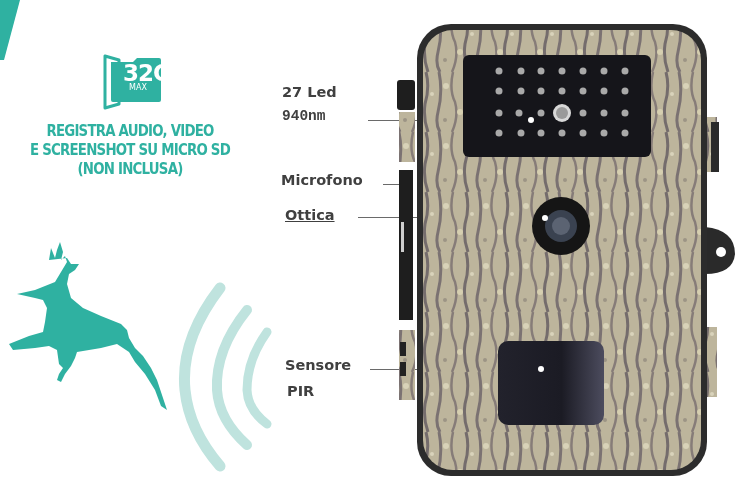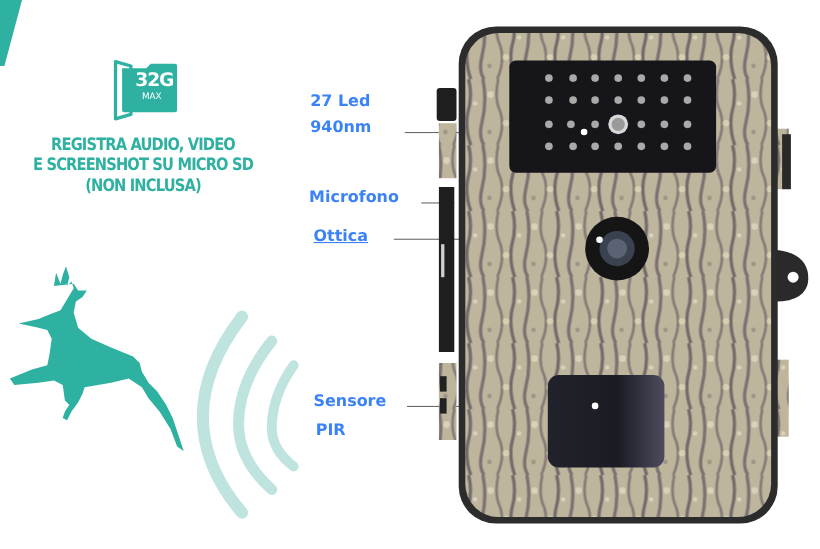--- a/index.html
+++ b/index.html
@@ -13,39 +13,39 @@
   .sd-icon { left: 93px; top: 52px; width: 72px; height: 60px; }
   .sd-text { left: 0; top: 122px; width: 260px; text-align: center; color: #2fb1a1;
     font-family: "DejaVu Sans", sans-serif; font-weight: bold; font-size: 15.5px; line-height: 19px;
     letter-spacing: -0.9px; transform: scaleX(0.86); transform-origin: 130px 0; }
   .sd-text div { white-space: nowrap; }
 
   .deer { left: 5px; top: 240px; width: 170px; height: 180px; }
   .waves { left: 175px; top: 280px; width: 100px; height: 200px; }
 
   
-  .label { font-family: "DejaVu Sans", sans-serif; font-weight: bold; font-size: 14.5px; color: #3b82f6; white-space: nowrap; line-height: 20px; }
+  .label { font-family: "DejaVu Sans", sans-serif; font-weight: bold; font-size: 14.5px; color: #404040; white-space: nowrap; line-height: 20px; }
   .leader { height: 1px; background: #6a6a6a; }
 
   
   .cam-wrap { left: 395px; top: 12px; width: 340px; height: 470px; }
 </style>
 </head>
 <body>
 
 <svg class="abs slash" viewBox="0 0 20 60">
   <polygon points="0,0 20,0 4,60 0,60" fill="#2fb1a1"></polygon>
 </svg>
 
 <div class="abs sd-icon">
   <svg width="72" height="60" viewBox="0 0 72 60">
     <path d="M12 4 L12 56 L26 52 L26 8 Z" fill="none" stroke="#2fb1a1" stroke-width="3" stroke-linejoin="round"></path>
     <path d="M18 10 L40 10 L44 6 L66 6 Q68 6 68 8 L68 48 Q68 50 66 50 L20 50 Q18 50 18 48 Z" fill="#2fb1a1"></path>
   </svg>
-  <div class="abs" style="left:30px;top:12px;width:30px;text-align:center;color:#fff;font-weight:bold;font-size:17px;letter-spacing:-1px;line-height:18px;">32G</div>
+  <div class="abs" style="left:30px;top:12px;width:30px;text-align:center;color:#fff;font-weight:bold;font-size:23px;letter-spacing:-1px;line-height:18px;">32G</div>
   <div class="abs" style="left:30px;top:31px;width:30px;text-align:center;color:#fff;font-weight:normal;font-size:8px;line-height:9px;">MAX</div>
 </div>
 
 <div class="abs sd-text">
   <div>REGISTRA AUDIO, VIDEO</div>
   <div>E SCREENSHOT SU MICRO SD</div>
   <div>(NON INCLUSA)</div>
 </div>
 
 <svg class="abs deer" viewBox="0 0 170 180">
@@ -56,21 +56,21 @@
     L152 140 L146 128 L138 116 L130 108 L124 98 L122 90 L116 84 L106 80 L96 76 L78 68 L66 58 L62 44 L64 34 L70 30 L74 24 L66 24 L62 18 Z"></path>
 </svg>
 
 <svg class="abs waves" viewBox="0 0 100 200">
   <path d="M45 8 Q5 60 10 110 Q14 150 45 186" fill="none" stroke="#bfe3de" stroke-width="11" stroke-linecap="round"></path>
   <path d="M72 30 Q40 70 42 110 Q44 140 72 165" fill="none" stroke="#bfe3de" stroke-width="10" stroke-linecap="round"></path>
   <path d="M92 52 Q72 80 72 110 Q73 130 92 144" fill="none" stroke="#bfe3de" stroke-width="9" stroke-linecap="round"></path>
 </svg>
 
 <div class="abs label" style="left:282px;top:82px;">27 Led</div>
-<div class="abs label" style="left:282px;top:106px;">940nm</div>
+<div class="abs label" style="left:282px;top:106px;font-family:Liberation Mono, monospace;">940nm</div>
 <div class="abs leader" style="left:368px;top:120px;width:160px;"></div>
 
 <div class="abs label" style="left:281px;top:170px;">Microfono</div>
 <div class="abs leader" style="left:383px;top:184px;width:30px;"></div>
 
 <div class="abs label" style="left:285px;top:205px;text-decoration:underline;">Ottica</div>
 <div class="abs leader" style="left:358px;top:217px;width:180px;"></div>
 
 <div class="abs label" style="left:285px;top:355px;">Sensore</div>
 <div class="abs label" style="left:287px;top:381px;">PIR</div>

